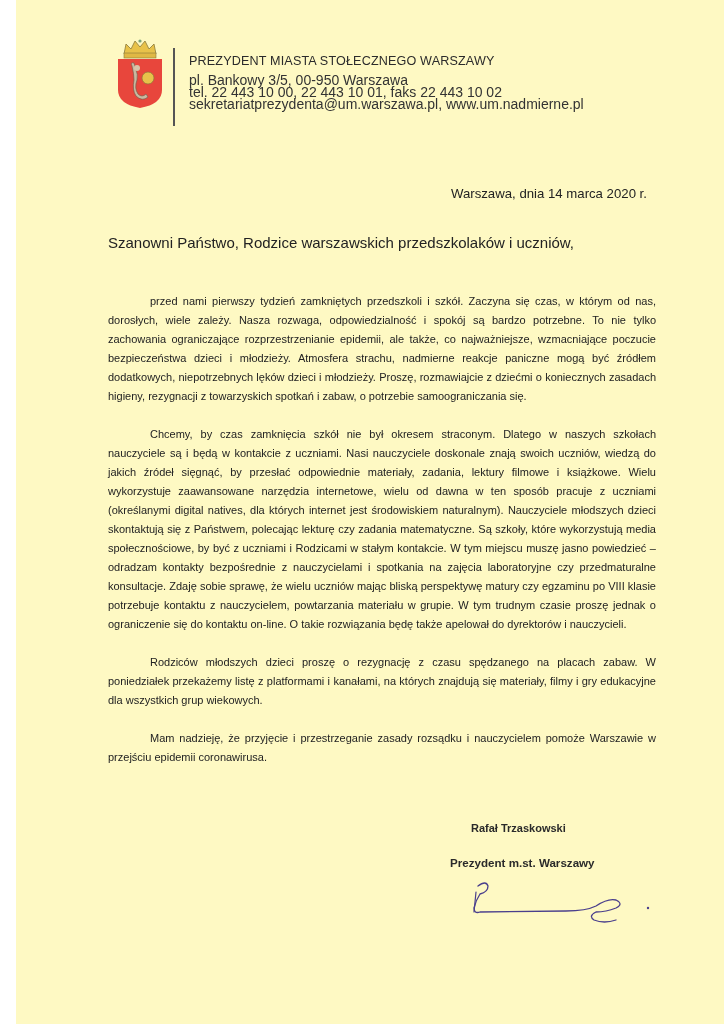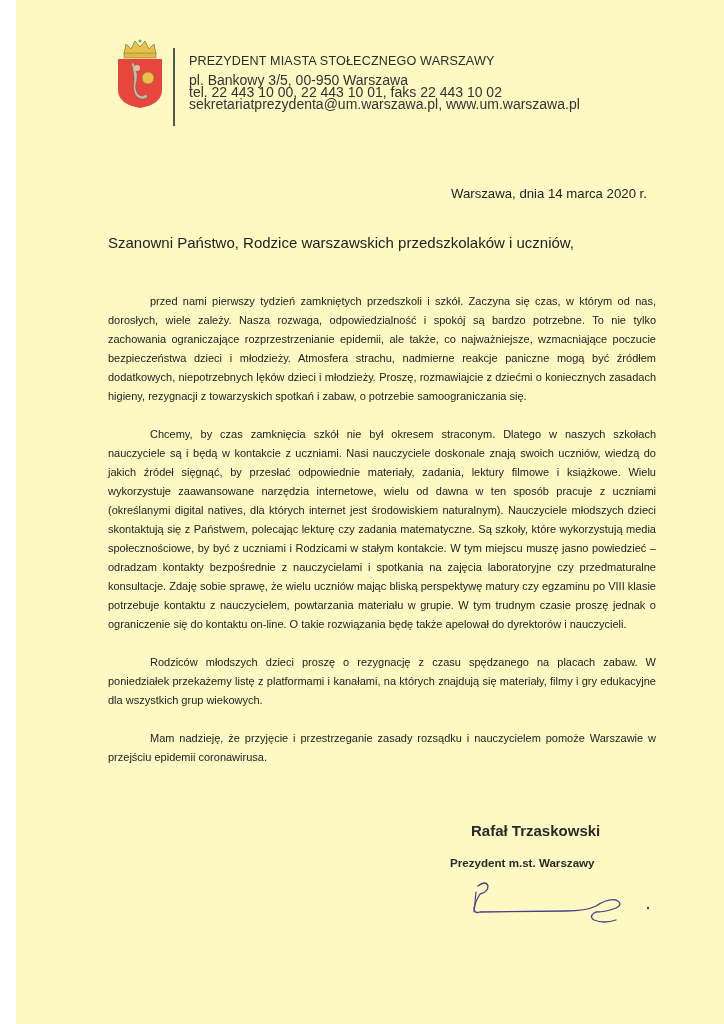--- a/index.html
+++ b/index.html
@@ -15,21 +15,21 @@
   .hdr-line { font-size: 14px; color: #333; line-height: 12px; white-space: nowrap; }
   .hdr-line.first { margin-top: 6px; }
 
   .date { position: absolute; left: 435px; top: 186px; font-size: 13.2px; color: #222; white-space: nowrap; }
   .greeting { position: absolute; left: 92px; top: 234px; font-size: 15px; color: #222; white-space: nowrap; }
 
   .body { position: absolute; left: 92px; top: 292px; width: 548px; font-size: 11px; line-height: 19px;
           color: #222; text-align: justify; }
   .body p { margin: 0 0 19px 0; text-indent: 42px; }
 
-  .sig-name { position: absolute; left: 455px; top: 822px; font-size: 15px; font-weight: bold; color: #2a2a2a; white-space: nowrap; }
+  .sig-name { position: absolute; left: 455px; top: 822px; font-size: 11px; font-weight: bold; color: #2a2a2a; white-space: nowrap; }
   .sig-title { position: absolute; left: 434px; top: 856px; font-size: 11.6px; font-weight: bold; color: #2a2a2a; white-space: nowrap; }
   .signature { position: absolute; left: 450px; top: 878px; width: 190px; height: 50px; }
 </style>
 </head>
 <body>
 
 <div class="page">
 
   <svg class="crest" viewBox="0 0 56 72">
     <g>
@@ -44,21 +44,21 @@
       <circle cx="36" cy="40" r="6" fill="#e8c24a" stroke="#8a7a3a" stroke-width="0.7"></circle>
     </g>
   </svg>
 
   <div class="vline"></div>
 
   <div class="hdr">
     <div class="hdr-title">PREZYDENT MIASTA STOŁECZNEGO WARSZAWY</div>
     <div class="hdr-line first">pl. Bankowy 3/5, 00-950 Warszawa</div>
     <div class="hdr-line">tel. 22 443 10 00, 22 443 10 01, faks 22 443 10 02</div>
-    <div class="hdr-line">sekretariatprezydenta@um.warszawa.pl, www.um.warszawa.pl</div>
+    <div class="hdr-line">sekretariatprezydenta@um.warszawa.pl, www.um.nadmierne.pl</div>
   </div>
 
   <div class="date">Warszawa, dnia 14 marca 2020 r.</div>
 
   <div class="greeting">Szanowni Państwo, Rodzice warszawskich przedszkolaków i uczniów,</div>
 
   <div class="body">
     <p>przed nami pierwszy tydzień zamkniętych przedszkoli i szkół. Zaczyna się czas, w którym od nas, dorosłych, wiele zależy. Nasza rozwaga, odpowiedzialność i spokój są bardzo potrzebne. To nie tylko zachowania ograniczające rozprzestrzenianie epidemii, ale także, co najważniejsze, wzmacniające poczucie bezpieczeństwa dzieci i młodzieży. Atmosfera strachu, nadmierne reakcje paniczne mogą być źródłem dodatkowych, niepotrzebnych lęków dzieci i młodzieży. Proszę, rozmawiajcie z dziećmi o koniecznych zasadach higieny, rezygnacji z towarzyskich spotkań i zabaw, o potrzebie samoograniczania się.</p>
     <p>Chcemy, by czas zamknięcia szkół nie był okresem straconym. Dlatego w naszych szkołach nauczyciele są i będą w kontakcie z uczniami. Nasi nauczyciele doskonale znają swoich uczniów, wiedzą do jakich źródeł sięgnąć, by przesłać odpowiednie materiały, zadania, lektury filmowe i książkowe. Wielu wykorzystuje zaawansowane narzędzia internetowe, wielu od dawna w ten sposób pracuje z uczniami (określanymi digital natives, dla których internet jest środowiskiem naturalnym). Nauczyciele młodszych dzieci skontaktują się z Państwem, polecając lekturę czy zadania matematyczne. Są szkoły, które wykorzystują media społecznościowe, by być z uczniami i Rodzicami w stałym kontakcie. W tym miejscu muszę jasno powiedzieć – odradzam kontakty bezpośrednie z nauczycielami i spotkania na zajęcia laboratoryjne czy przedmaturalne konsultacje. Zdaję sobie sprawę, że wielu uczniów mając bliską perspektywę matury czy egzaminu po VIII klasie potrzebuje kontaktu z nauczycielem, powtarzania materiału w grupie. W tym trudnym czasie proszę jednak o ograniczenie się do kontaktu on-line. O takie rozwiązania będę także apelował do dyrektorów i nauczycieli.</p>
     <p>Rodziców młodszych dzieci proszę o rezygnację z czasu spędzanego na placach zabaw. W poniedziałek przekażemy listę z platformami i kanałami, na których znajdują się materiały, filmy i gry edukacyjne dla wszystkich grup wiekowych.</p>

